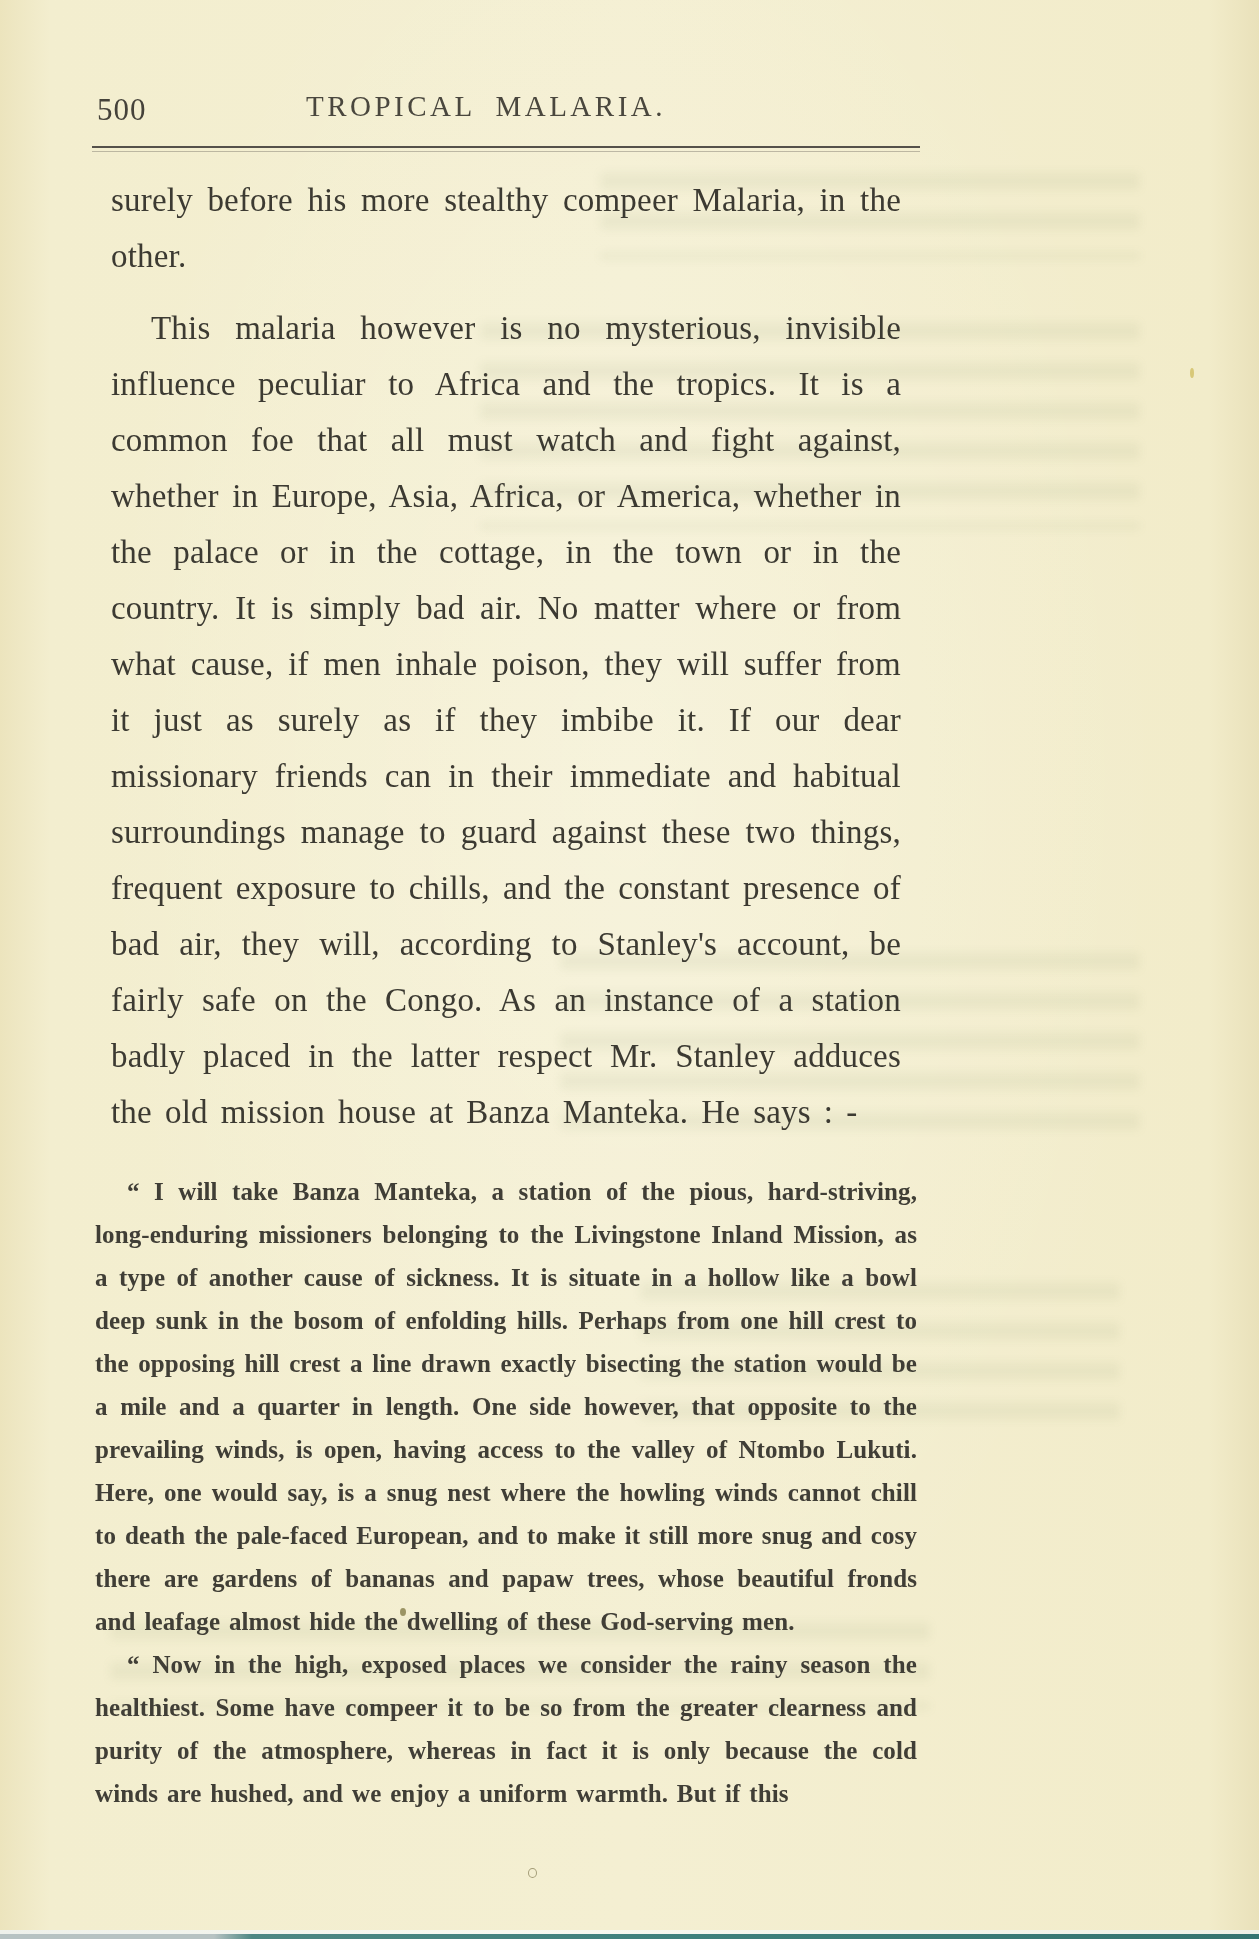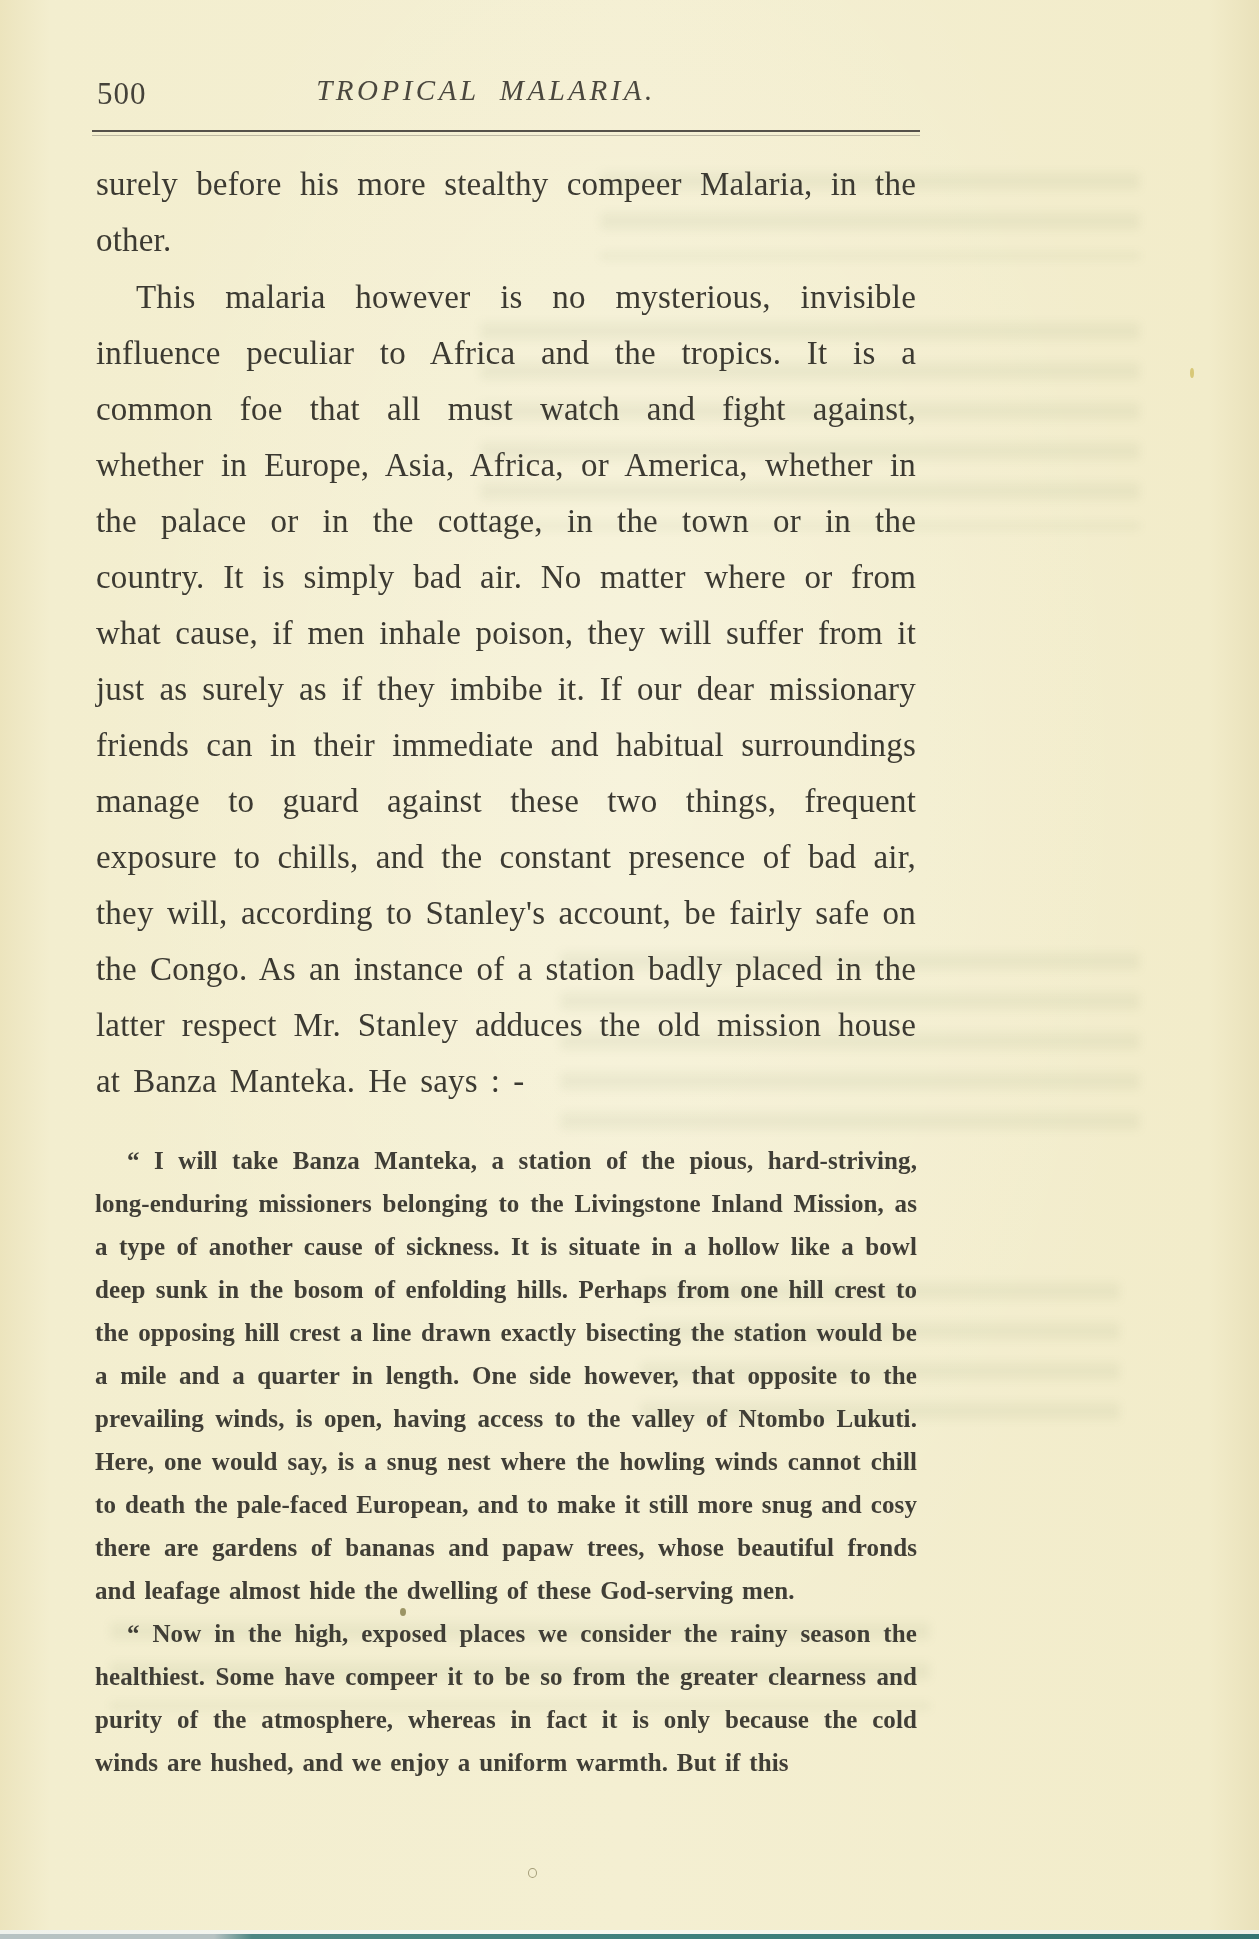--- a/index.html
+++ b/index.html
@@ -32,60 +32,59 @@
     pointer-events: none;
   }
   .speck {
     position: absolute;
     border-radius: 50%;
     pointer-events: none;
   }
   .column {
     position: absolute;
     left: 95px;
-    top: 72px;
+    top: 88px;
     width: 822px;
   }
   .header-row {
     position: relative;
     height: 44px;
   }
   .page-number {
     position: absolute;
     left: 2px;
     top: 4px;
     font-size: 31px;
     letter-spacing: 1px;
     color: #45423a;
   }
   .running-title {
     position: absolute;
     left: 0;
     right: 40px;
     top: 2px;
     text-align: center;
-    font-style: italic;
     font-size: 29px;
     letter-spacing: 3.5px;
     word-spacing: 10px;
     color: #4a473e;
   }
   .header-rule {
     margin-top: 14px;
     height: 3px;
     border-top: 2px solid #55514a;
     border-bottom: 1px solid rgba(85,81,74,0.35);
     width: 828px;
     margin-left: -3px;
   }
   .main-text {
     margin-top: 20px;
   }
   .main-text p {
-    margin: 1px;
+    margin: 16px;
     font-size: 33px;
     line-height: 56px;
     text-align: justify;
     word-spacing: 0.14em;
     letter-spacing: 0.2px;
   }
   .quote-text {
     margin-top: 30px;
   }
   .quote-text p {

